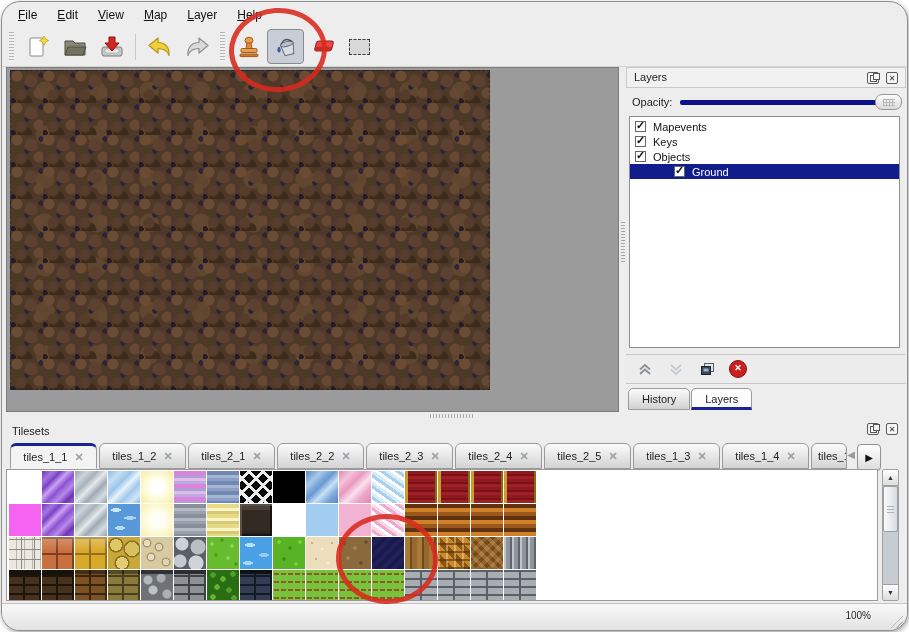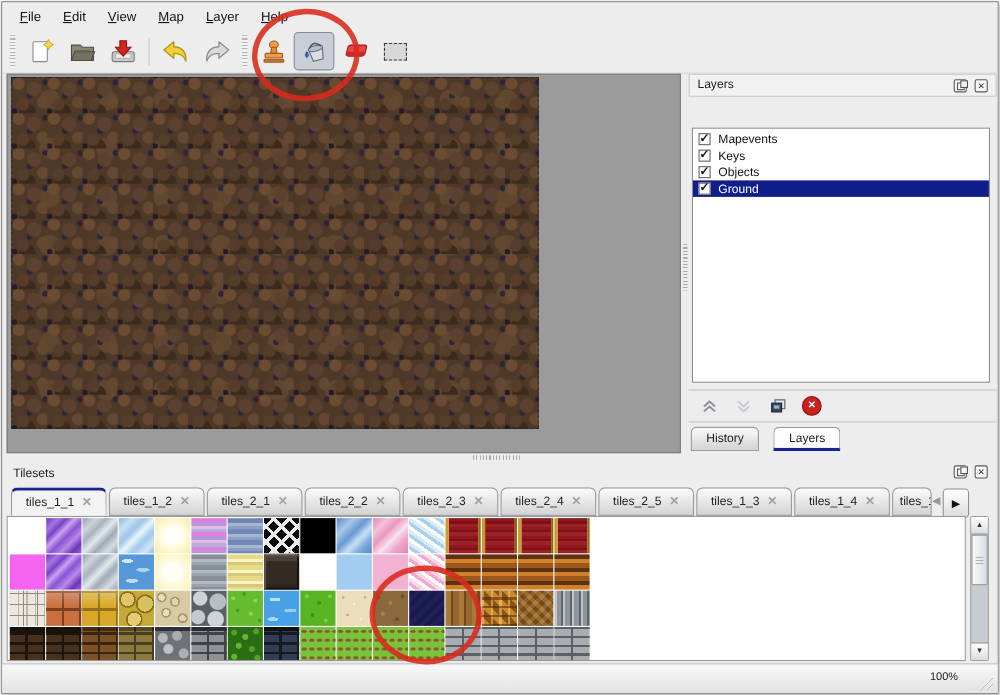--- a/index.html
+++ b/index.html
@@ -1,18 +1,18 @@
 <!DOCTYPE html>
 <html><head>
 <meta charset="utf-8">
 <style>
   html,body{margin:0;padding:0;width:909px;height:632px;overflow:hidden;background:#fff;
     font-family:"Liberation Sans",sans-serif;-webkit-font-smoothing:antialiased;}
   .window{position:absolute;left:1px;top:1px;width:905px;height:628px;background:#ededed;
-    border:1px solid #8e8e8e;border-radius:0;box-shadow:1px 2px 5px rgba(0,0,0,.35);overflow:hidden;}
+    border:1px solid #8e8e8e;border-radius:19px;box-shadow:1px 2px 5px rgba(0,0,0,.35);overflow:hidden;}
 
   
   .menubar{position:absolute;left:0;top:0;right:0;height:25px;display:flex;align-items:center;padding-left:6px;}
   .menu-item{padding:3px 10px;font-size:12px;color:#111;cursor:default;}
   .menu-item u{text-decoration:underline;}
 
   
   .toolbar{position:absolute;left:0;top:25px;right:0;height:39px;display:flex;align-items:center;
     padding-left:2px;border-bottom:1px solid #d6d6d6;}
   .tb-grip{width:5px;height:30px;margin:0 5px;
@@ -68,29 +68,29 @@
     background:linear-gradient(#fdfdfd,#d9d9d9);box-sizing:border-box;}
   .slider .handle::after{content:"";position:absolute;left:7px;top:4px;width:12px;height:7px;
     background-image:repeating-linear-gradient(90deg,#b8b8b8 0 1px,transparent 1px 3px),
                      repeating-linear-gradient(180deg,#b8b8b8 0 1px,transparent 1px 3px);}
   .layer-listbox{position:absolute;left:3px;top:49px;right:6px;height:232px;background:#fff;
     border:1px solid #8f8f8f;box-sizing:border-box;padding-top:2px;}
   .layer-row{height:15px;display:flex;align-items:center;font-size:11px;color:#111;}
   .layer-row .cb{position:relative;width:11px;height:11px;border:1px solid #666;background:#fff;
     margin:0 7px 0 5px;box-sizing:border-box;flex:none;}
   .layer-row .cb.checked::after{content:"✓";position:absolute;left:0px;top:-3px;font-size:11px;font-weight:bold;color:#111;}
-  .layer-row.selected{background:#121d8c;color:#fff;}
+  .layer-row.selected{background:#121d8c;color:#fff;padding-left:39px;}
   .lp-btnrow{position:absolute;left:0;top:287px;right:0;height:28px;background:#ececec;
     border-top:1px solid #c6c6c6;border-bottom:1px solid #c6c6c6;display:flex;align-items:center;padding-left:8px;gap:9px;}
   .lp-btn{width:22px;height:22px;display:flex;align-items:center;justify-content:center;}
   .del-btn{width:16px;height:16px;border-radius:50%;background:#c92020;border:1px solid #8a1010;
     color:#fff;font-size:9px;font-weight:bold;line-height:15px;text-align:center;}
   .lp-tabs{position:absolute;left:2px;top:321px;display:flex;}
   .mini-tab{font-size:11px;color:#222;padding:4px 13px 3px;border:1px solid #9a9a9a;border-radius:5px 5px 0 0;
-    background:linear-gradient(#fbfbfb,#d2d2d2);margin-right:13px;text-align:right;}
+    background:linear-gradient(#fbfbfb,#d2d2d2);margin-right:1px;text-align:right;}
   .mini-tab.active{background:#fdfdfd;border-bottom:3px solid #1a2390;padding-bottom:2px;}
 
   
   .tilesets-panel{position:absolute;left:0;top:417px;right:0;height:184px;}
   .tsp-title{position:absolute;left:10px;top:6px;font-size:11px;color:#222;}
   .ts-tabs{position:absolute;left:8px;top:24px;width:838px;height:26px;display:flex;overflow:hidden;}
   .ts-tab{flex:none;width:87px;margin-right:2px;box-sizing:border-box;display:flex;align-items:center;
     justify-content:center;gap:7px;font-size:11px;color:#222;border:1px solid #9a9a9a;
     border-radius:6px 6px 0 0;background:linear-gradient(#fbfbfb,#d3d3d3);}
   .ts-tab.active{background:#f3f3f3;border-top:3px solid #1a2390;border-bottom-color:#f3f3f3;}
@@ -272,20 +272,27 @@
       <div class="grip"></div>
     </div>
 
   <div class="layers-panel">
     <div class="lp-titlebar">
       <span class="lp-title">Layers</span>
       <span class="pnl-icon" style="right:26px;">
           <span class="float-glyph"></span>
         </span>
       <span class="pnl-icon" style="right:7px;">✕</span>
+    </div>
+    <div class="opacity-row">
+      <span class="opacity-label">Opacity:</span>
+      <div class="slider">
+        <div class="track"></div>
+        <div class="handle"></div>
+      </div>
     </div>
     <div class="layer-listbox">
       <div class="layer-row">
         <span class="cb checked"></span>
         <span>Mapevents</span>
       </div>
       <div class="layer-row">
         <span class="cb checked"></span>
         <span>Keys</span>
       </div>

